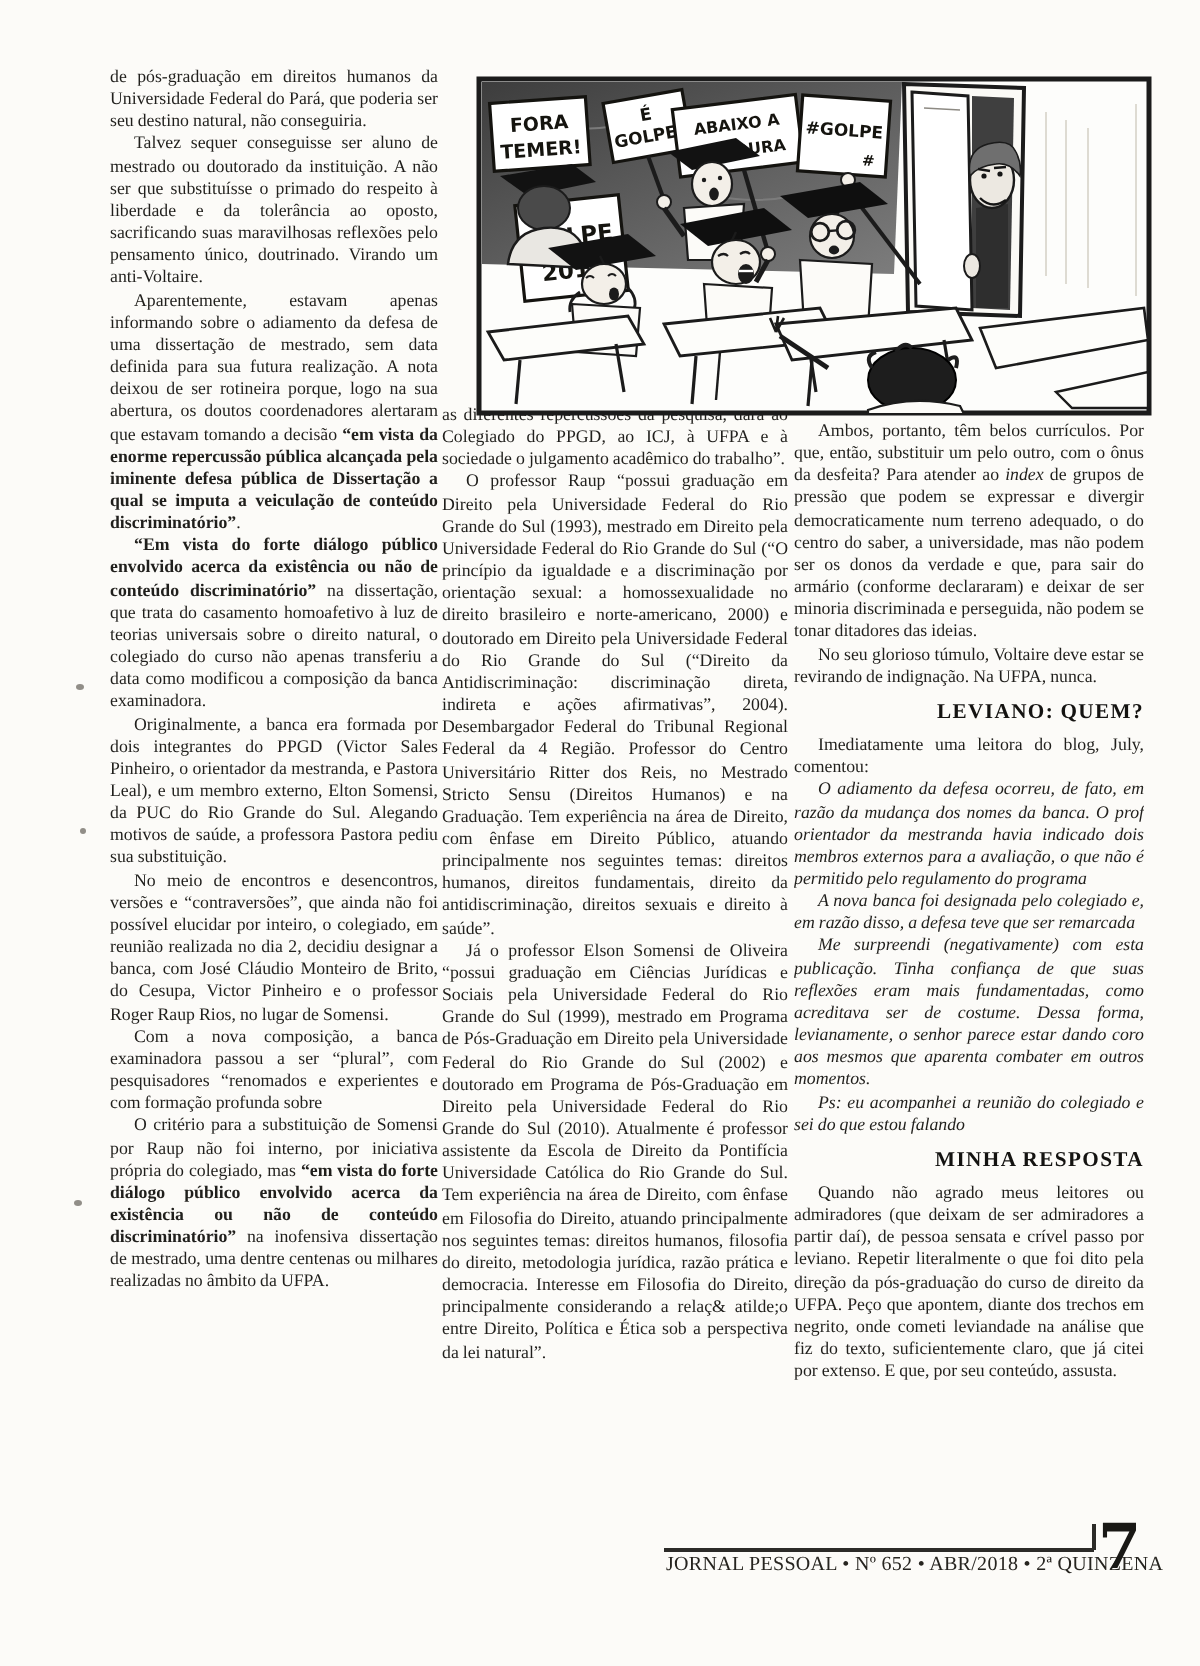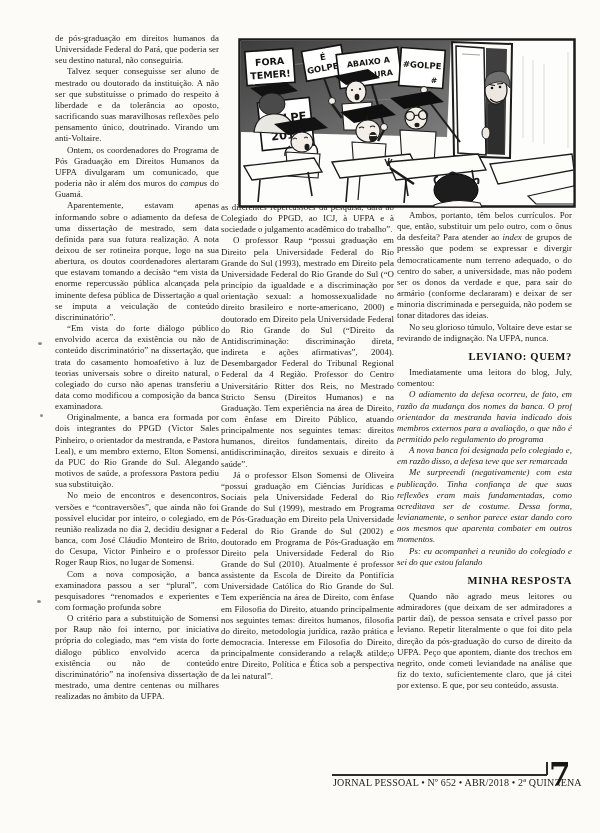--- a/index.html
+++ b/index.html
@@ -18,21 +18,21 @@
   #col1 { left:55px;  top:33px;  width:164px; height:742px; }
   #col2 { left:221px; top:202px; width:173px; height:562px; }
   #col3 { left:397px; top:210px; width:175px; height:560px; }
   .col p { margin:0; text-indent:12px; }
   .col p.noindent { text-indent:0; }
   .col h3 {
     margin:7px 0 5px; text-align:right; text-indent:0;
     font-size:10.6px; font-weight:700; letter-spacing:0.7px;
     color:#141311;
   }
-  .b { font-weight:400; }
+  .b { font-weight:700; }
   .i { font-style:italic; }
 
   .cartoon { position:absolute; left:238px; top:38px; width:338px; height:170px; }
 
   .footer-rule { position:absolute; left:332px; top:774px; width:215px; height:1.5px; background:#2c2b28; }
   .footer-tick { position:absolute; left:546px; top:762px; width:1.5px; height:13px; background:#2c2b28; }
   .footer-text {
     position:absolute; left:333px; top:777px; white-space:nowrap;
     font-size:10px; letter-spacing:0.15px; color:#26241f;
   }
@@ -52,21 +52,20 @@
   }
 </style>
 </head>
 <body>
 
 <div class="page">
 
   <div class="col" id="col1">
       <p class="noindent"><span>de pós-graduação em direitos humanos da Universidade Federal do Pará, que poderia ser seu destino natural, não conseguiria.</span></p>
       <p><span>Talvez sequer conseguisse ser aluno de mestrado ou doutorado da instituição. A não ser que substituísse o primado do respeito à liberdade e da tolerância ao oposto, sacrificando suas maravilhosas reflexões pelo pensamento único, doutrinado. Virando um anti-Voltaire.</span></p>
-      <p><span>Ontem, os coordenadores do Programa de Pós Graduação em Direitos Humanos da UFPA divulgaram um comunicado, que poderia não ir além dos muros do </span><span class="i">campus</span><span> do Guamá.</span></p>
       <p><span>Aparentemente, estavam apenas informando sobre o adiamento da defesa de uma dissertação de mestrado, sem data definida para sua futura realização. A nota deixou de ser rotineira porque, logo na sua abertura, os doutos coordenadores alertaram que estavam tomando a decisão </span><span class="b">“em vista da enorme repercussão pública alcançada pela iminente defesa pública de Dissertação a qual se imputa a veiculação de conteúdo discriminatório”</span><span>.</span></p>
       <p><span class="b">“Em vista do forte diálogo público envolvido acerca da existência ou não de conteúdo discriminatório”</span><span> na dissertação, que trata do casamento homoafetivo à luz de teorias universais sobre o direito natural, o colegiado do curso não apenas transferiu a data como modificou a composição da banca examinadora.</span></p>
       <p><span>Originalmente, a banca era formada por dois integrantes do PPGD (Victor Sales Pinheiro, o orientador da mestranda, e Pastora Leal), e um membro externo, Elton Somensi, da PUC do Rio Grande do Sul. Alegando motivos de saúde, a professora Pastora pediu sua substituição.</span></p>
       <p><span>No meio de encontros e desencontros, versões e “contraversões”, que ainda não foi possível elucidar por inteiro, o colegiado, em reunião realizada no dia 2, decidiu designar a banca, com José Cláudio Monteiro de Brito, do Cesupa, Victor Pinheiro e o professor Roger Raup Rios, no lugar de Somensi.</span></p>
       <p><span>Com a nova composição, a banca examinadora passou a ser “plural”, com pesquisadores “renomados e experientes e com formação profunda sobre</span></p>
       <p><span>O critério para a substituição de Somensi por Raup não foi interno, por iniciativa própria do colegiado, mas </span><span class="b">“em vista do forte diálogo público envolvido acerca da existência ou não de conteúdo discriminatório”</span><span> na inofensiva dissertação de mestrado, uma dentre centenas ou milhares realizadas no âmbito da UFPA.</span></p>
     </div>
   <div class="col" id="col2">
       <p class="noindent"><span>as diferentes repercussões da pesquisa, dará ao Colegiado do PPGD, ao ICJ, à UFPA e à sociedade o julgamento acadêmico do trabalho”.</span></p>
       <p><span>O professor Raup “possui graduação em Direito pela Universidade Federal do Rio Grande do Sul (1993), mestrado em Direito pela Universidade Federal do Rio Grande do Sul (“O princípio da igualdade e a discriminação por orientação sexual: a homossexualidade no direito brasileiro e norte-americano, 2000) e doutorado em Direito pela Universidade Federal do Rio Grande do Sul (“Direito da Antidiscriminação: discriminação direta, indireta e ações afirmativas”, 2004). Desembargador Federal do Tribunal Regional Federal da 4 Região. Professor do Centro Universitário Ritter dos Reis, no Mestrado Stricto Sensu (Direitos Humanos) e na Graduação. Tem experiência na área de Direito, com ênfase em Direito Público, atuando principalmente nos seguintes temas: direitos humanos, direitos fundamentais, direito da antidiscriminação, direitos sexuais e direito à saúde”.</span></p>

